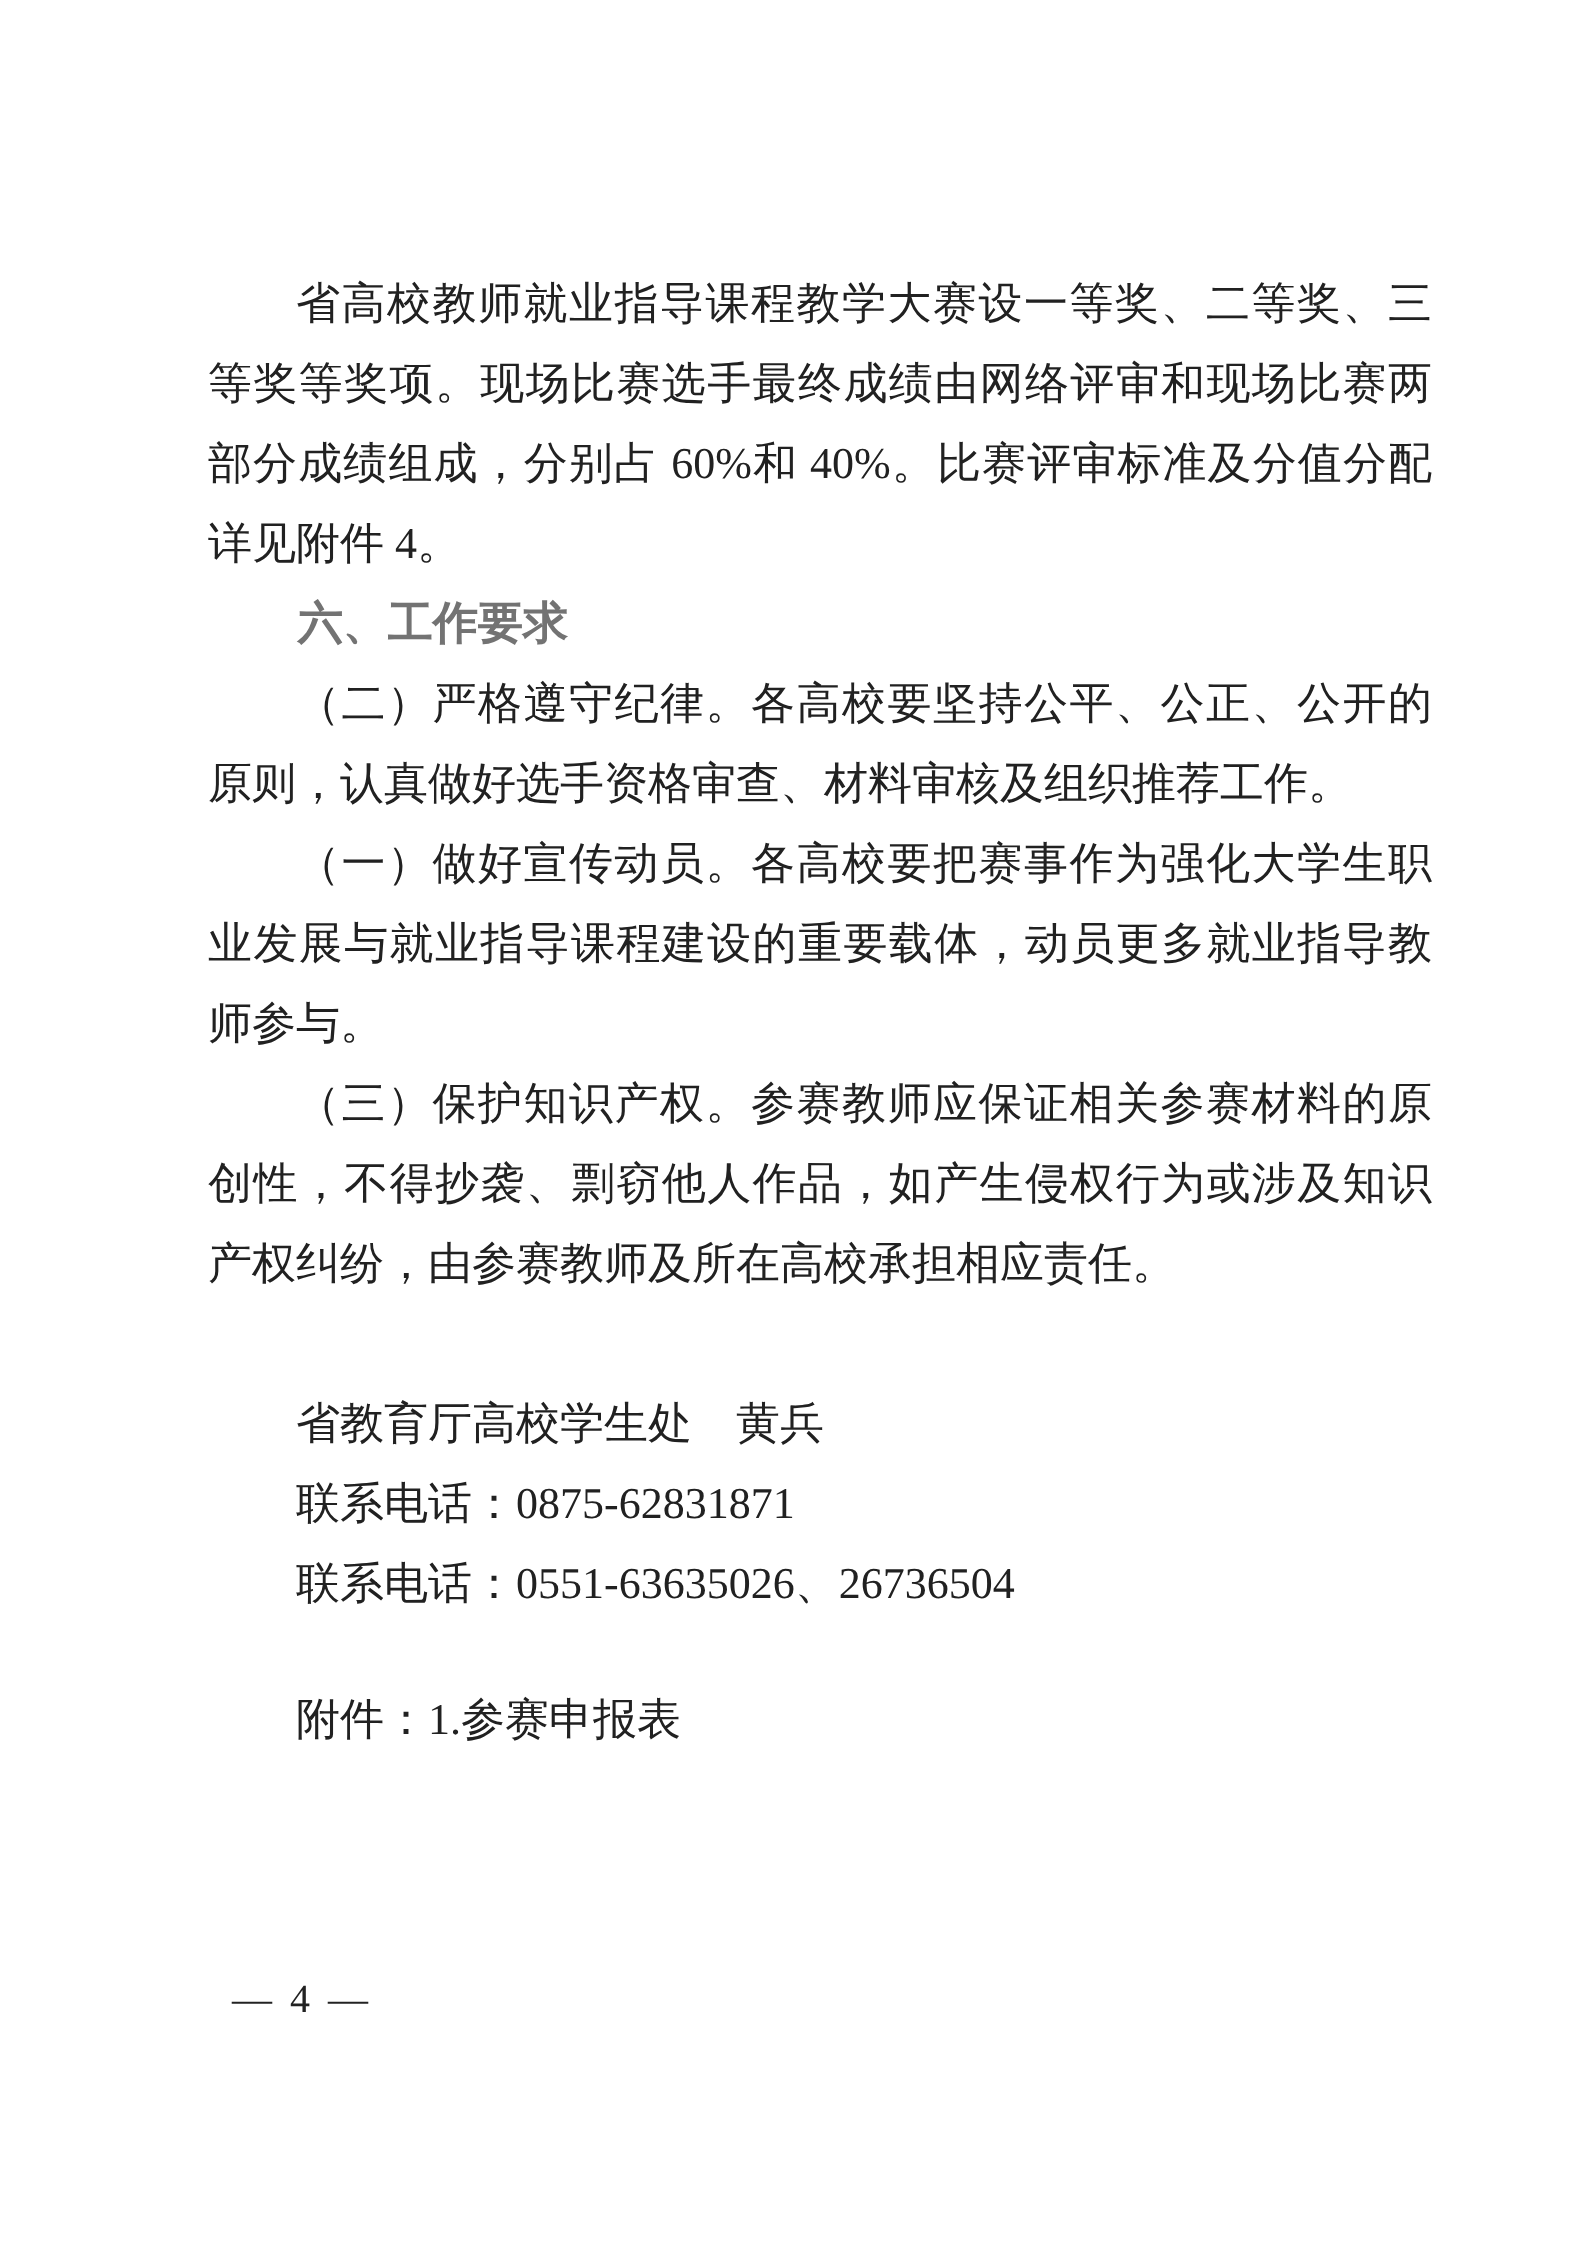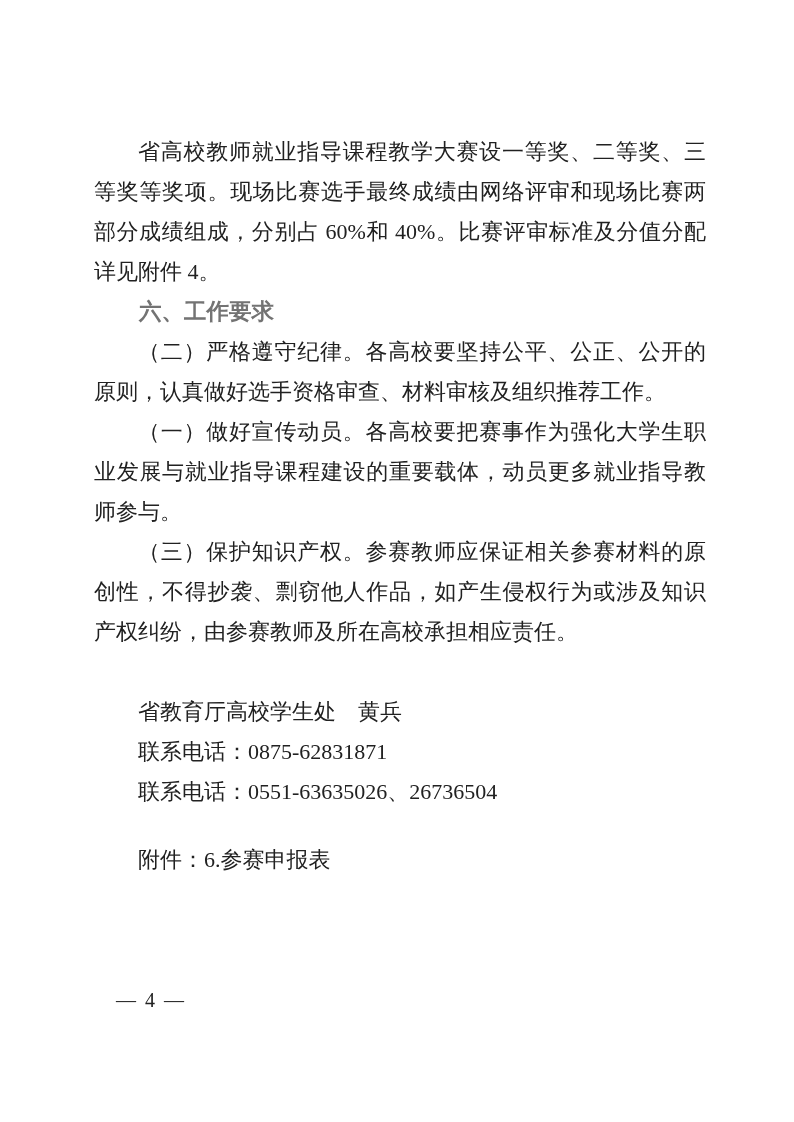--- a/index.html
+++ b/index.html
@@ -11,21 +11,21 @@
     position: relative;
     width: 794px;
     height: 1122px;
     background: #ffffff;
     overflow: hidden;
     font-family: "Liberation Serif", "DejaVu Serif", serif;
     color: #212121;
   }
   .content {
     position: absolute;
-    left: 94px;
+    left: 104px;
     top: 132px;
     width: 612px;
     font-size: 22px;
     line-height: 40px;
     text-align: justify;
   }
   .para {
     margin: 0;
     text-indent: 2em;
   }
@@ -77,18 +77,18 @@
     <p class="para">（一）做好宣传动员。各高校要把赛事作为强化大学生职业发展与就业指导课程建设的重要载体，动员更多就业指导教师参与。</p>
 
     <p class="para">（三）保护知识产权。参赛教师应保证相关参赛材料的原创性，不得抄袭、剽窃他人作品，如产生侵权行为或涉及知识产权纠纷，由参赛教师及所在高校承担相应责任。</p>
 
     <div class="contact-block">
       <p>省教育厅高校学生处　黄兵</p>
       <p>联系电话：0875-62831871</p>
       <p>联系电话：0551-63635026、26736504</p>
     </div>
 
-    <p class="attachment-line">附件：6.参赛申报表</p>
+    <p class="attachment-line">附件：1.参赛申报表</p>
 
   </div>
 
   <div class="page-number">— 4 —</div>
 </div>
 
 </body></html>

